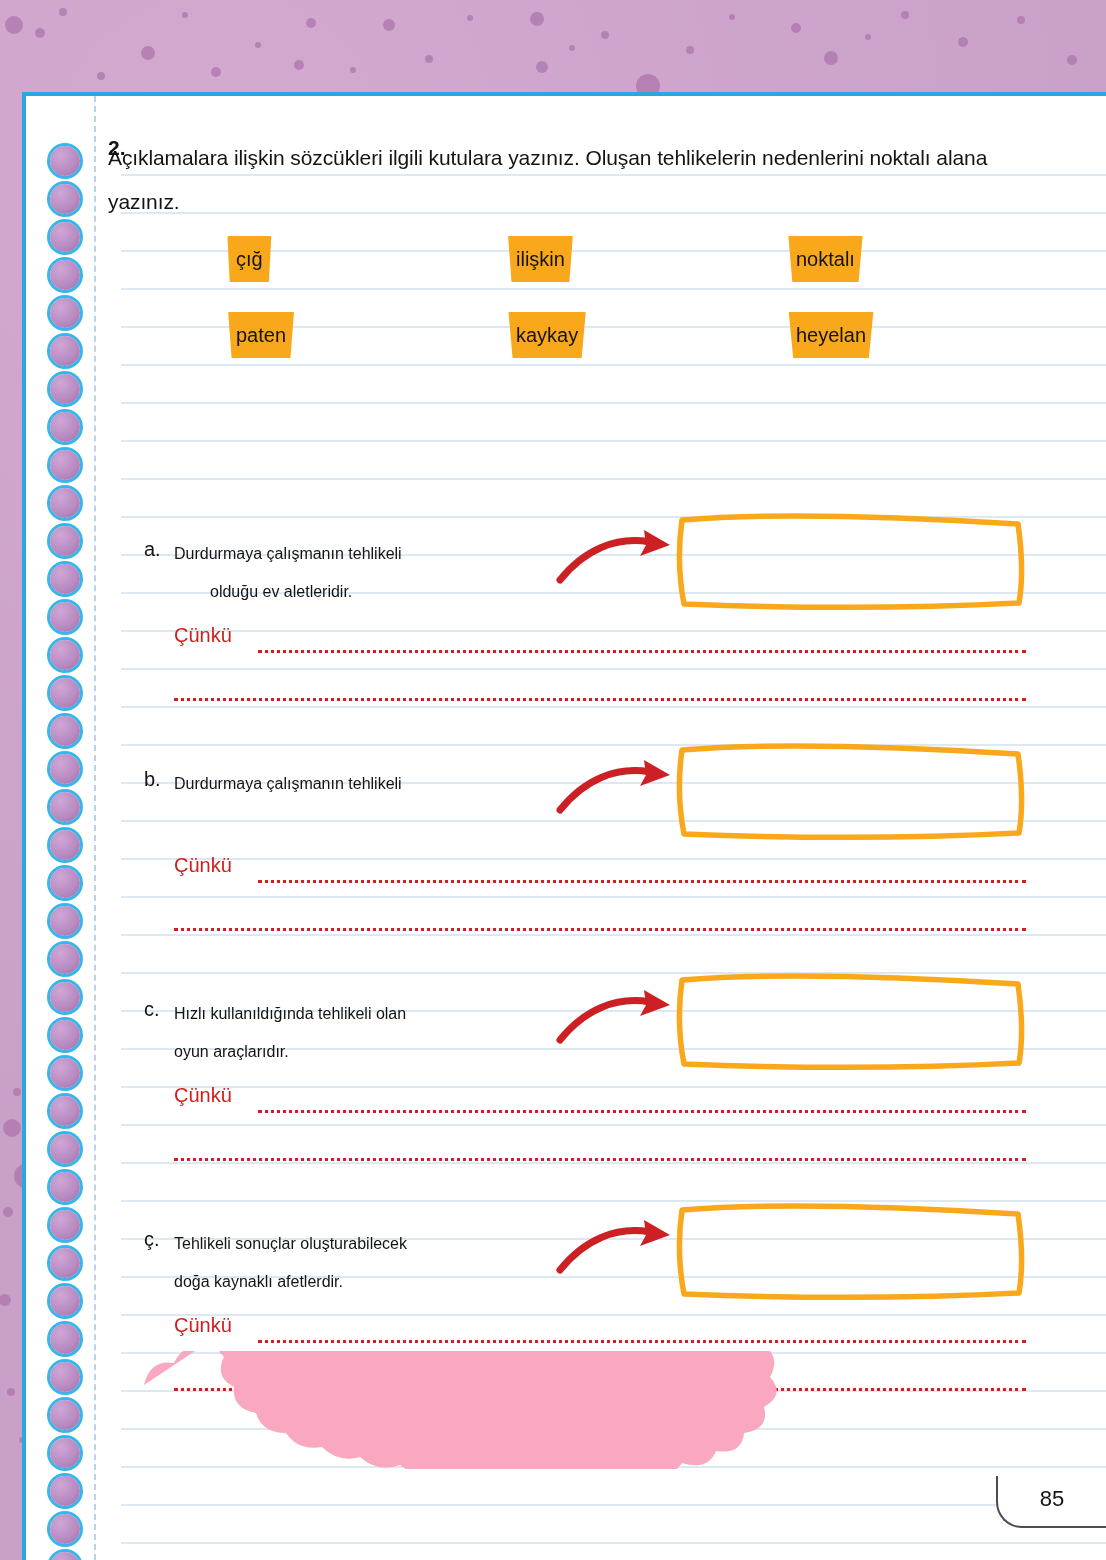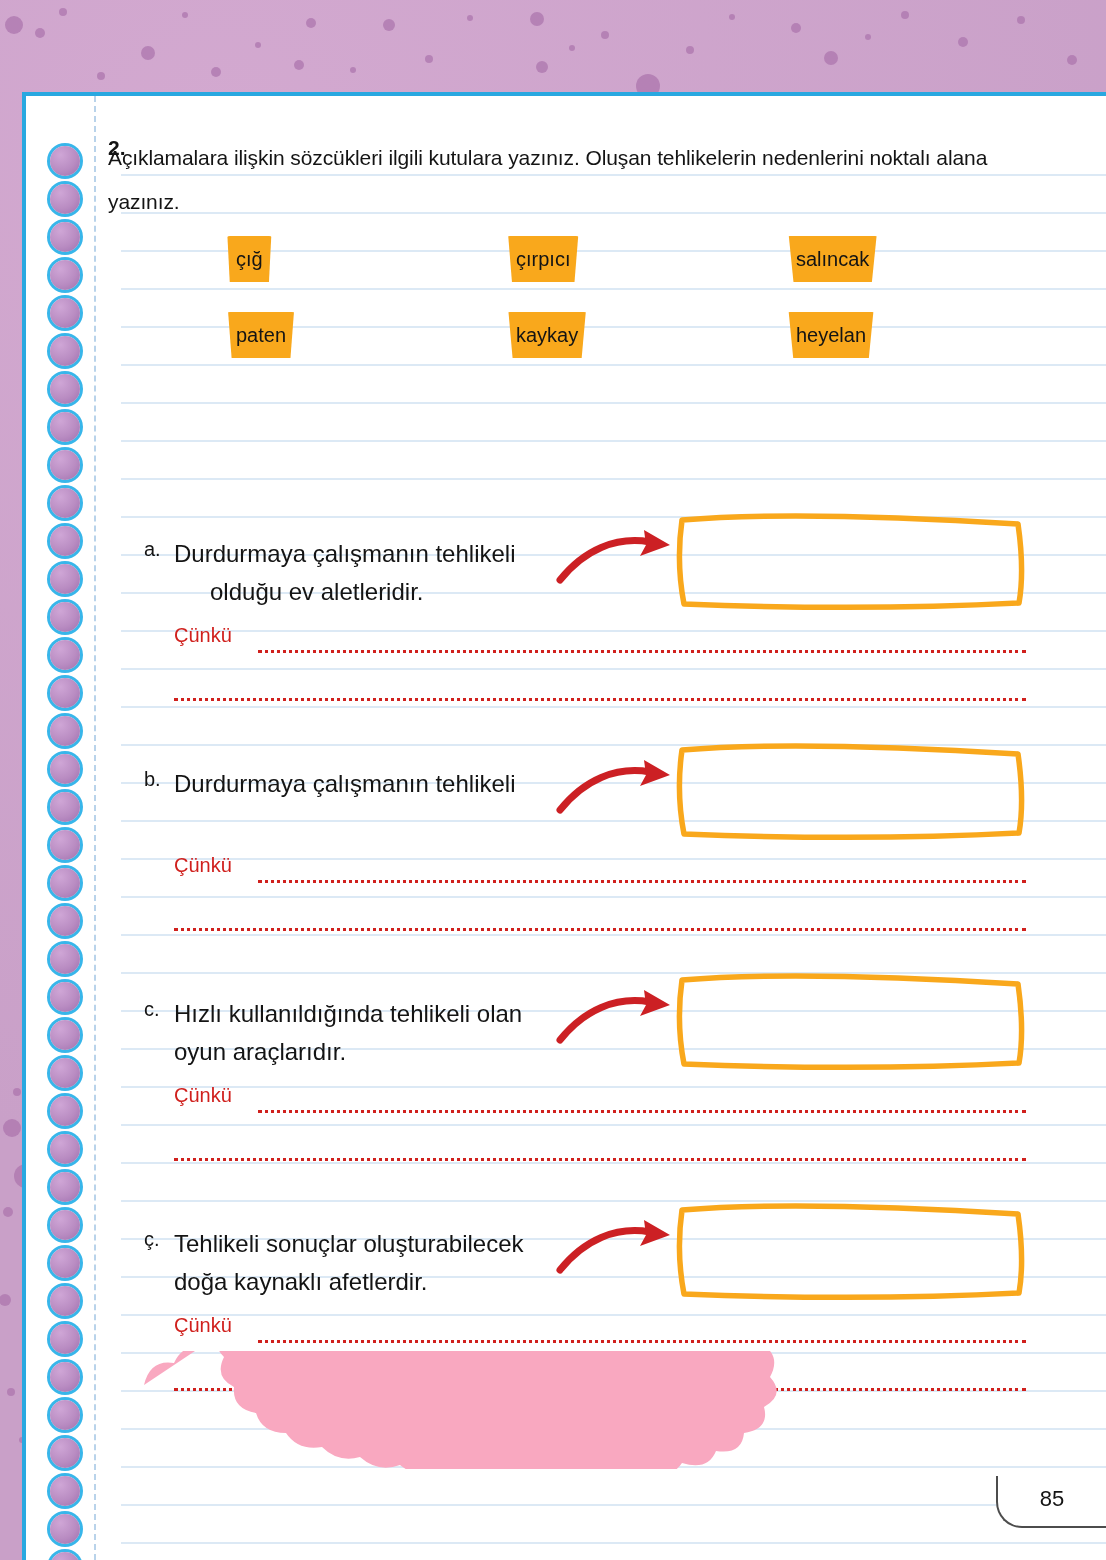--- a/index.html
+++ b/index.html
@@ -154,21 +154,21 @@
   .item .letter {
     position: absolute;
     left: 118px;
     font-size: 20px;
     color: #141414;
   }
   .item .stem {
     position: absolute;
     left: 148px;
     width: 400px;
-    font-size: 24px;
+    font-size: 16px;
     color: #141414;
     line-height: 48px;
   }
   .item .cunku {
     position: absolute;
     left: 148px;
     font-size: 20px;
     font-weight: normal;
     color: #d0201d;
   }
@@ -376,22 +376,22 @@
   <div id="content">
 
     <div id="q-head">
       <div class="num">2.</div>
       <div class="txt">Açıklamalara ilişkin sözcükleri ilgili kutulara yazınız. Oluşan tehlikelerin nedenlerini noktalı alana yazınız.</div>
     </div>
 
     <div id="chips">
       <div class="chip-row">
         <div class="chip chip-c0">çığ</div>
-        <div class="chip chip-c1">çırpıcı</div>
-        <div class="chip chip-c2">salıncak</div>
+        <div class="chip chip-c1">ilişkin</div>
+        <div class="chip chip-c2">noktalı</div>
       </div>
       <div class="chip-row">
         <div class="chip chip-c0">paten</div>
         <div class="chip chip-c1">kaykay</div>
         <div class="chip chip-c2">heyelan</div>
       </div>
     </div>
 
     <div id="items">
         <div class="item" style="top: 420px; height: 210px;">

